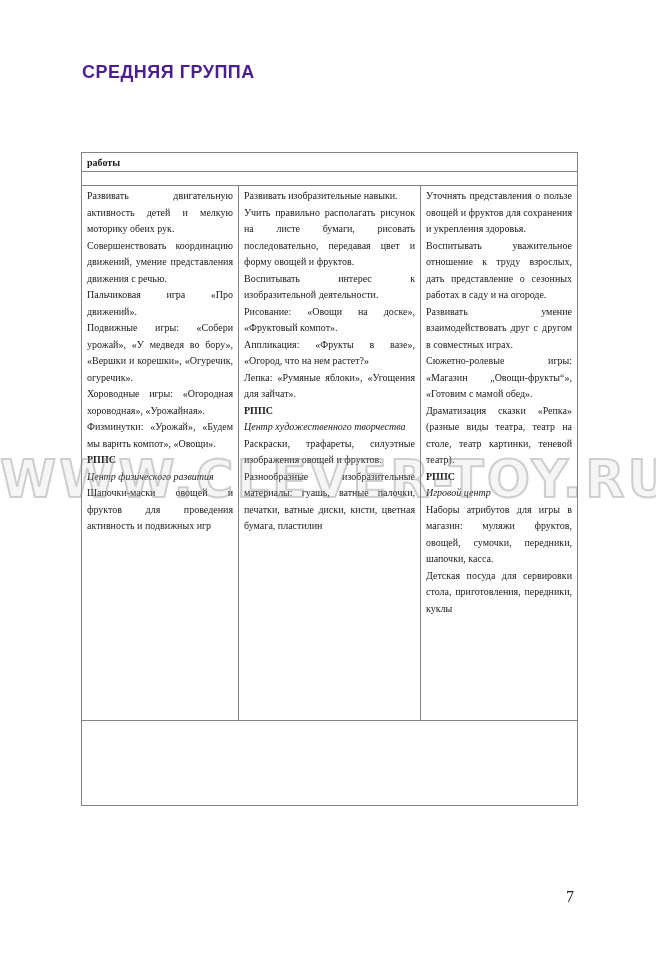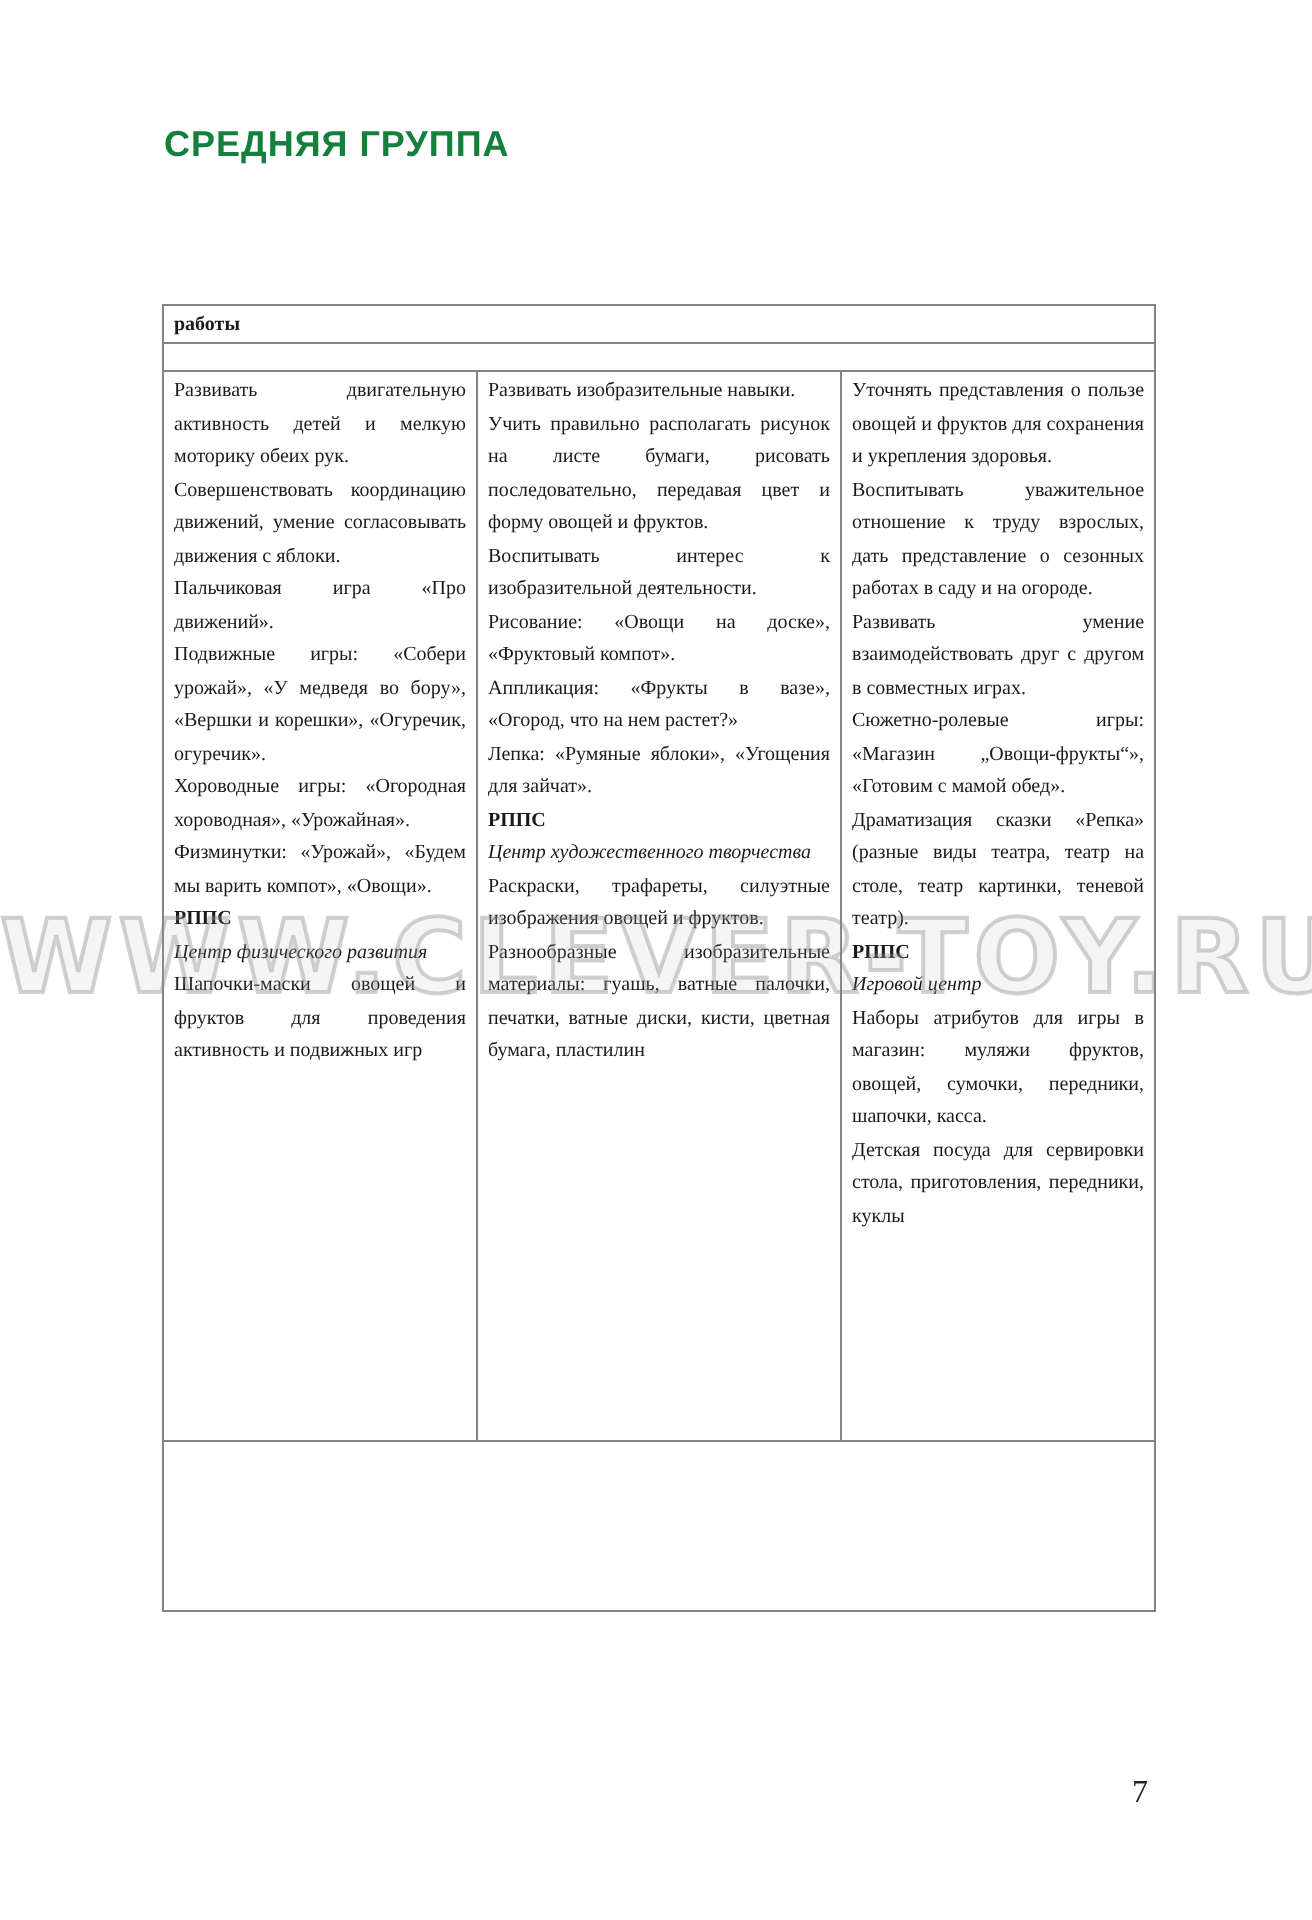--- a/index.html
+++ b/index.html
@@ -8,21 +8,21 @@
     width:656px;height:960px;
     background:#ffffff;
     font-family:"Liberation Serif", serif;
     color:#1a1a1a;
     overflow:hidden;
   }
   .doc-title{
     position:absolute;left:82px;top:62px;margin:0;
     font-family:"Liberation Sans", sans-serif;
     font-weight:bold;font-size:18px;letter-spacing:0.5px;
-    color:#15803d;
+    color:#4c1d95;
   }
   table.content{
     position:absolute;left:81px;top:152px;
     width:496px;border-collapse:collapse;table-layout:fixed;
   }
   table.content td{
     border:1px solid #848484;
     font-size:10px;
   }
   td.cont-cell{
@@ -72,21 +72,21 @@
     <tbody>
         <tr>
       <td colspan="3" class="cont-cell">работы</td>
     </tr>
     <tr class="spacer-row">
       <td colspan="3"></td>
     </tr>
     <tr class="body-row">
       <td>
             <p class="para normal">Развивать двигательную активность детей и мелкую моторику обеих рук.</p>
-            <p class="para normal">Совершенствовать координацию движений, умение согласовывать движения с яблоки.</p>
+            <p class="para normal">Совершенствовать координацию движений, умение представления движения с речью.</p>
             <p class="para normal">Пальчиковая игра «Про движений».</p>
             <p class="para normal">Подвижные игры: «Собери урожай», «У медведя во бору», «Вершки и корешки», «Огуречик, огуречик».</p>
             <p class="para normal">Хороводные игры: «Огородная хороводная», «Урожайная».</p>
             <p class="para normal">Физминутки: «Урожай», «Будем мы варить компот», «Овощи».</p>
             <p class="para bold">РППС</p>
             <p class="para bold-italic">Центр физического развития</p>
             <p class="para normal">Шапочки-маски овощей и фруктов для проведения активность и подвижных игр</p>
           </td>
       <td>
             <p class="para normal">Развивать изобразительные навыки.</p>

